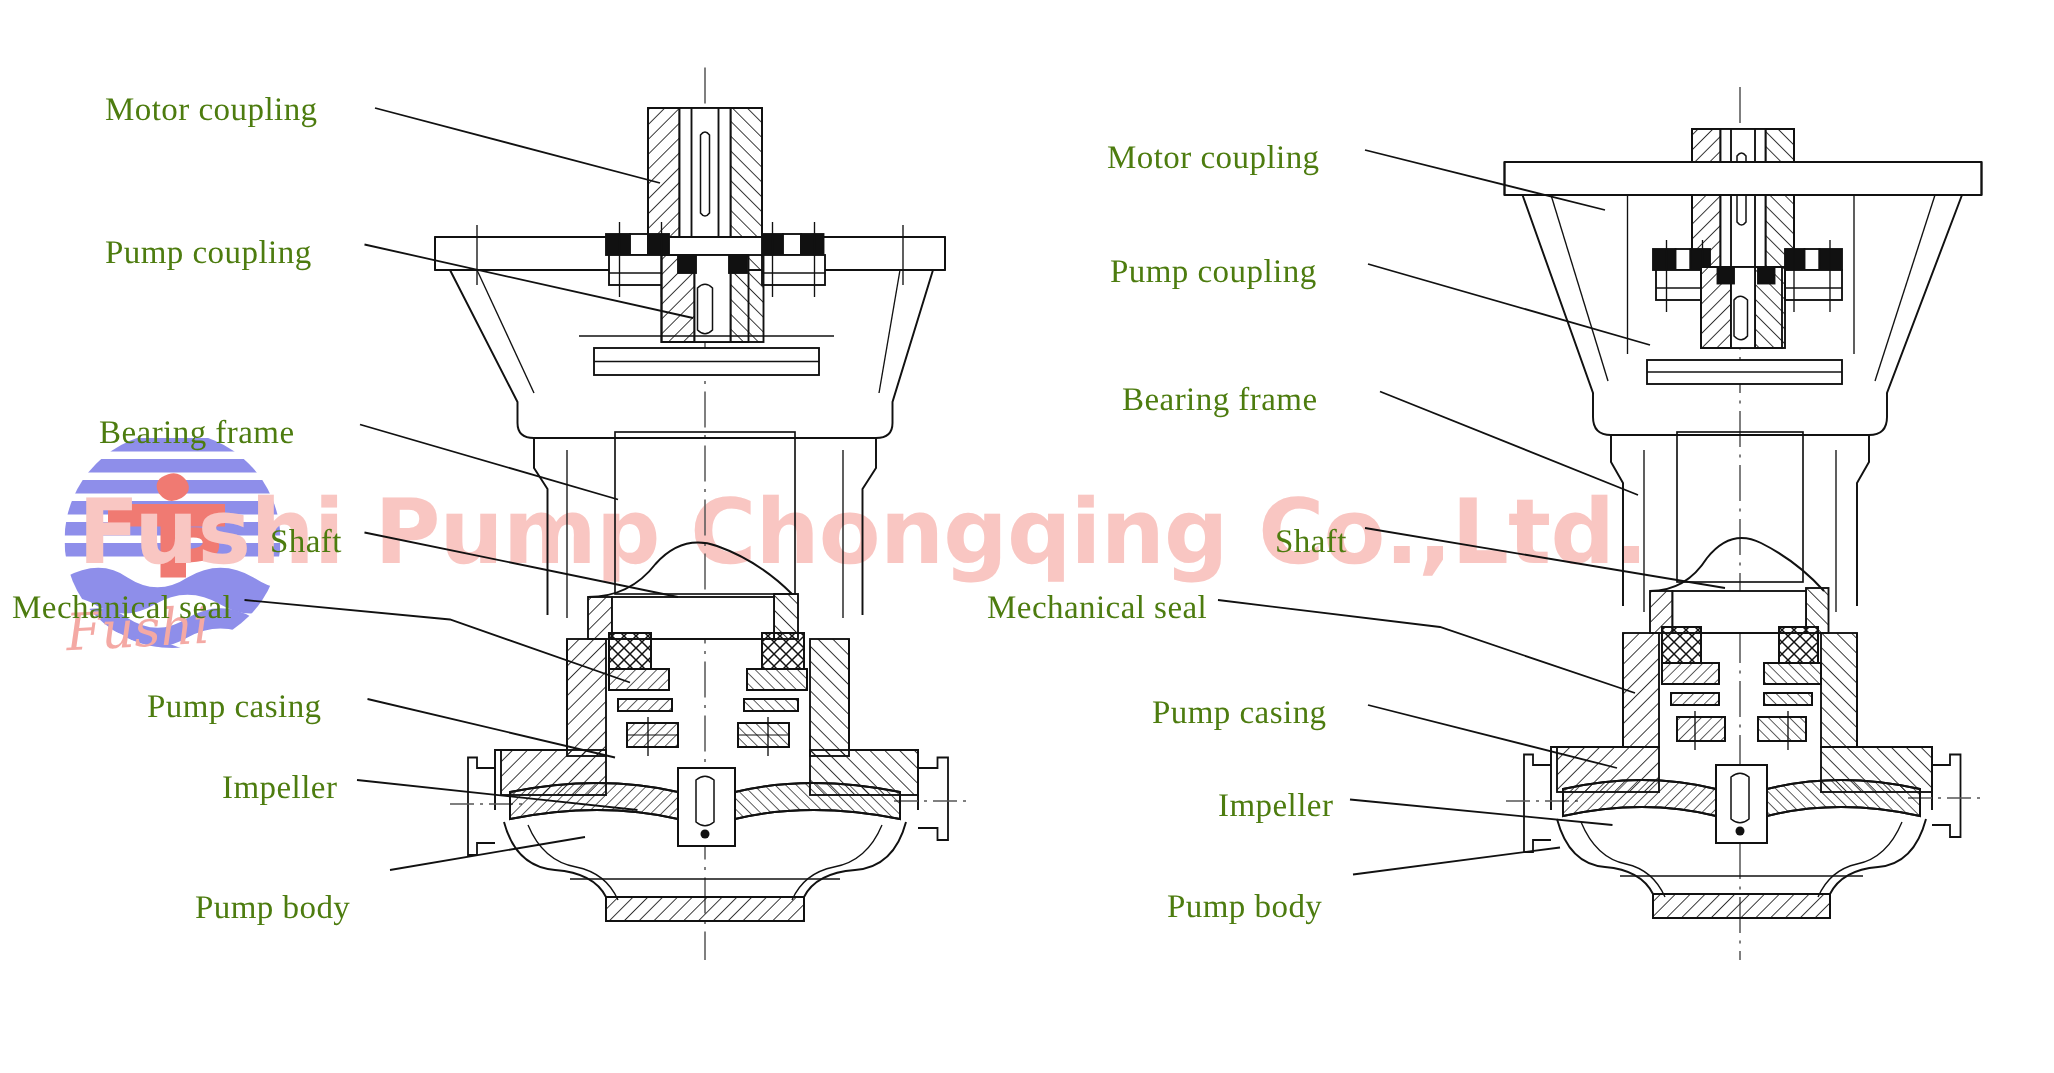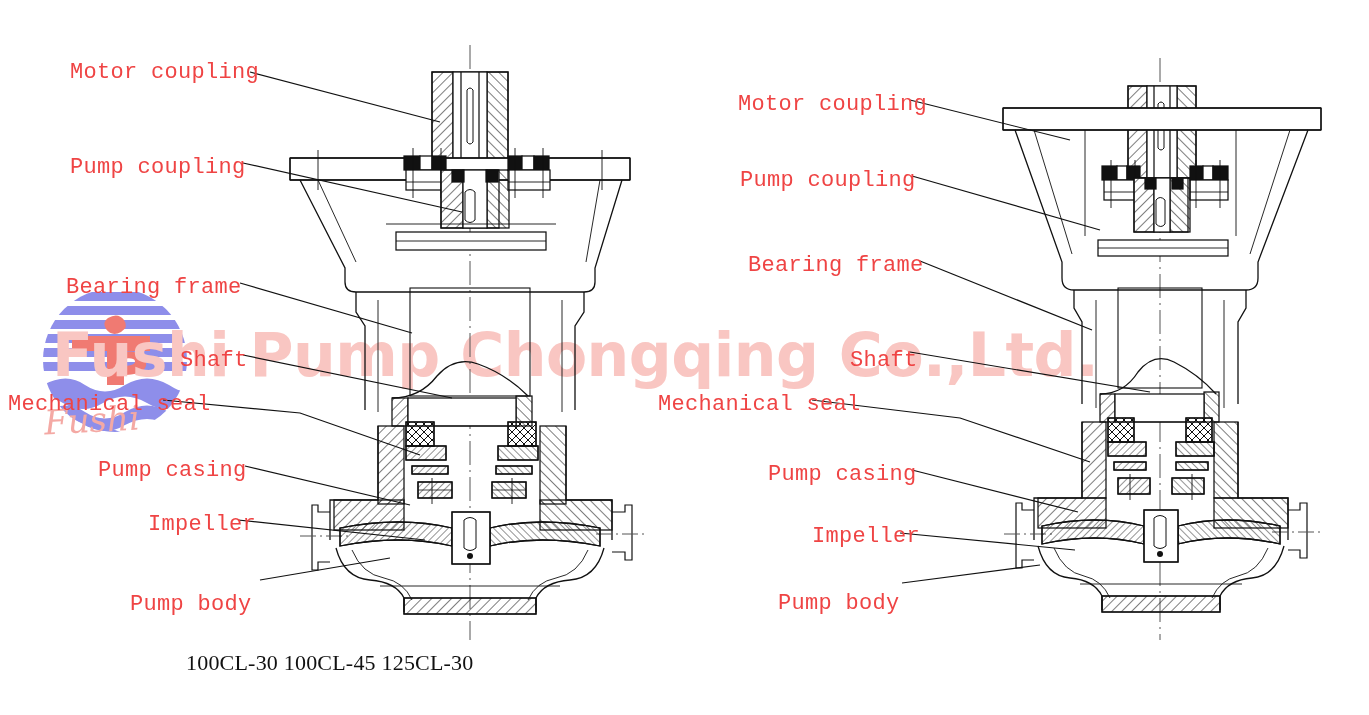--- a/index.html
+++ b/index.html
@@ -15,23 +15,23 @@
     width: 1369px; height: 715px;
     background: #fff;
   }
   .layer { position: absolute; left: 0; top: 0; width: 1369px; height: 715px; }
   #drawing-layer { z-index: 3; }
   #watermark-layer { z-index: 2; }
   #label-layer { z-index: 4; }
 
   .label {
     position: absolute;
-    font-family: Liberation Mono, monospace;
+    font-family: Liberation Serif, serif;
     font-size: 22px;
-    color: #ef4444;
+    color: #4d7c0f;
     white-space: nowrap;
     letter-spacing: 0.3px;
   }
   .caption {
     position: absolute;
     font-family: "Liberation Serif", "DejaVu Serif", serif;
     font-size: 22px;
     color: #111;
     white-space: nowrap;
     letter-spacing: 0.2px;
@@ -421,16 +421,15 @@
 
     <div class="label" style="left:738px; top:92px;">Motor coupling</div>
     <div class="label" style="left:740px; top:168px;">Pump coupling</div>
     <div class="label" style="left:748px; top:253px;">Bearing frame</div>
     <div class="label" style="left:850px; top:348px;">Shaft</div>
     <div class="label" style="left:658px; top:392px;">Mechanical seal</div>
     <div class="label" style="left:768px; top:462px;">Pump casing</div>
     <div class="label" style="left:812px; top:524px;">Impeller</div>
     <div class="label" style="left:778px; top:591px;">Pump body</div>
 
-    <div class="caption" style="left:186px; top:650px;">100CL-30 100CL-45 125CL-30</div>
   </div>
 
 </div>
 
 </body></html>

